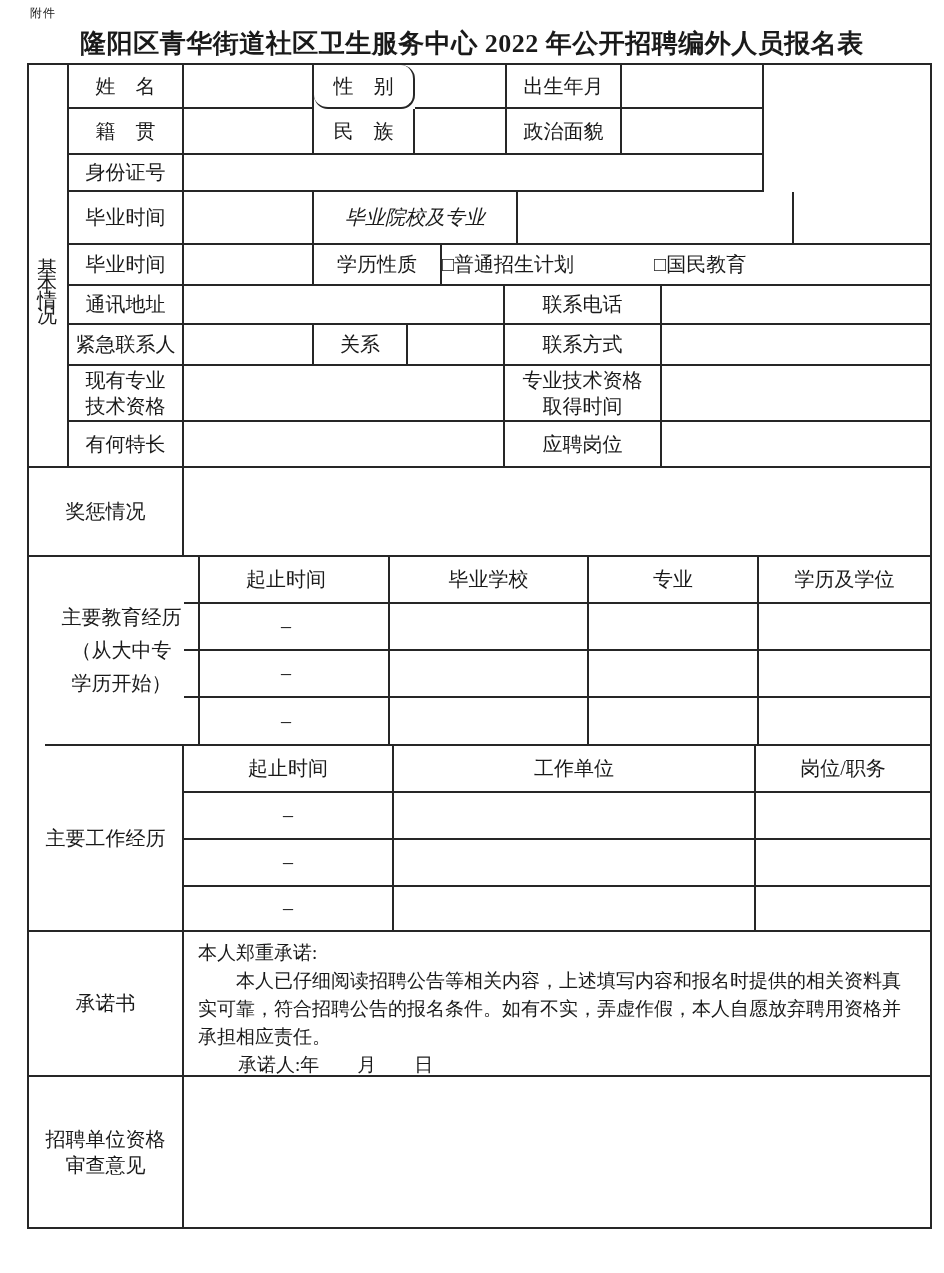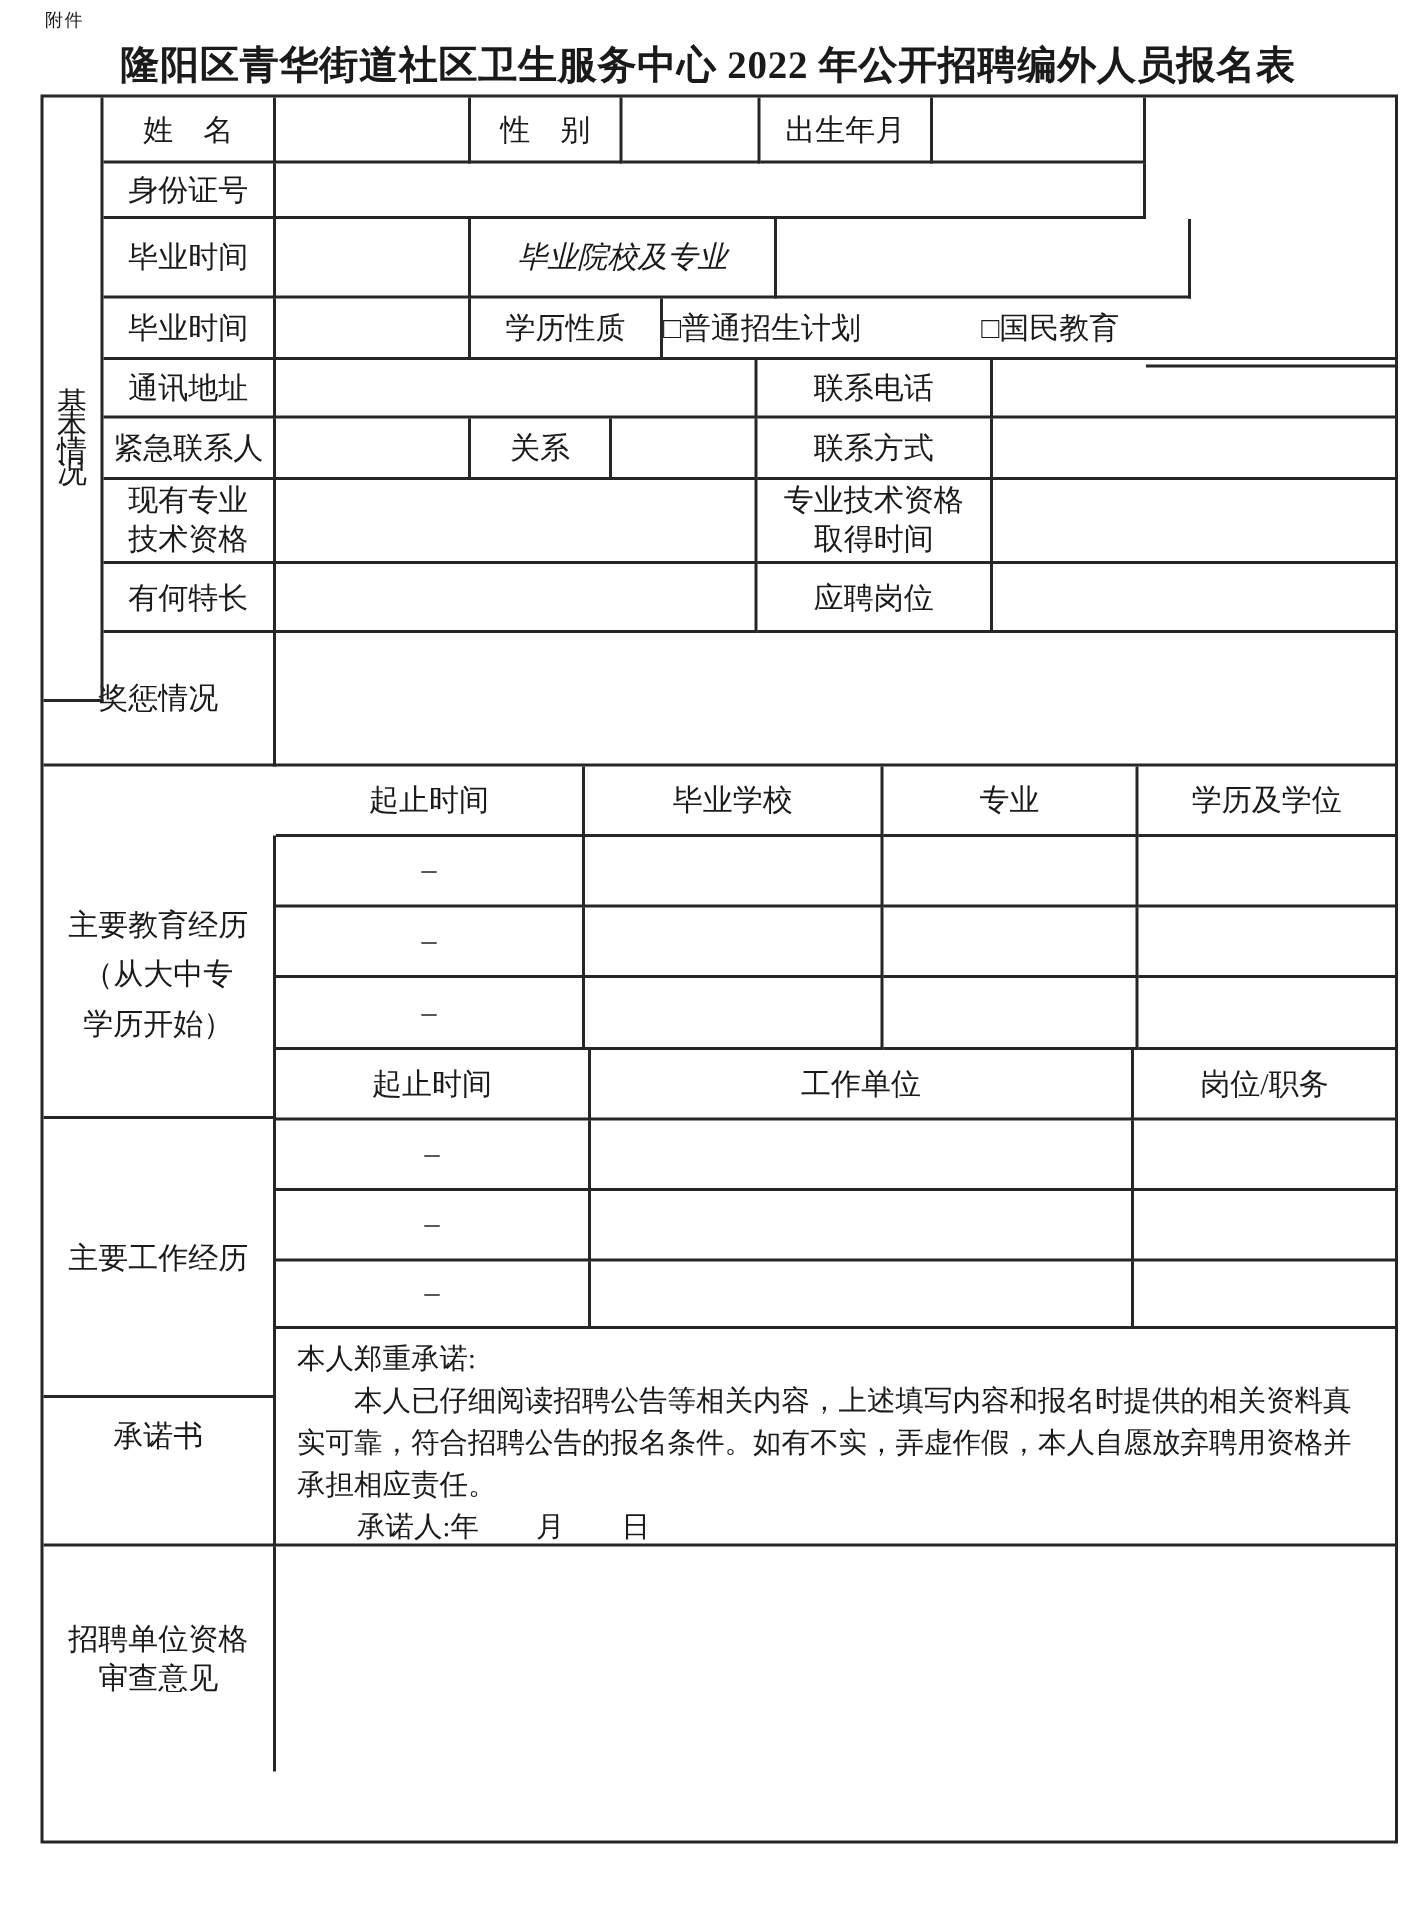--- a/index.html
+++ b/index.html
@@ -61,38 +61,46 @@
 
   <div class="attach">附件</div>
   <div class="title">隆阳区青华街道社区卫生服务中心 2022 年公开招聘编外人员报名表</div>
 
   <div class="tbl">
 
     <div class="abs brd" style="left:0;top:0;width:40px;height:403px;">
       <span class="vtext">基本情况</span>
     </div>
     <div class="abs photo" style="left:735px;top:0;width:166px;height:180px;"></div>
-    <div class="abs brd seclabel" style="left:0;top:492px;width:155px;height:189px;">
+    <div class="abs brd seclabel" style="left:16px;top:492px;width:155px;height:189px;">
       <span>主要教育经历</span>
       <span>（从大中专</span>
       <span>学历开始）</span>
     </div>
     <div class="abs brd" style="left:0;top:681px;width:155px;height:186px;">
       <span>主要工作经历</span>
     </div>
 
     <div class="row ml40" style="height:44px;">
       <div class="c" style="width:115px;">姓　名</div>
       <div class="c" style="width:130px;"></div>
-      <div class="c" style="width:101px;">性　别</div>
+      <div class="c" style="width:101px;border-radius:14px;">性　别</div>
       <div class="c" style="width:92px;"></div>
       <div class="c" style="width:115px;">出生年月</div>
       <div class="c" style="width:142px;"></div>
     </div>
 
+    <div class="row ml40" style="height:46px;">
+      <div class="c" style="width:115px;">籍　贯</div>
+      <div class="c" style="width:130px;"></div>
+      <div class="c" style="width:101px;">民　族</div>
+      <div class="c" style="width:92px;"></div>
+      <div class="c" style="width:115px;">政治面貌</div>
+      <div class="c" style="width:142px;"></div>
+    </div>
 
     <div class="row ml40" style="height:37px;">
       <div class="c" style="width:115px;">身份证号</div>
       <div class="c" style="width:580px;"></div>
     </div>
 
     <div class="row ml40" style="height:53px;">
       <div class="c" style="width:115px;">毕业时间</div>
       <div class="c" style="width:130px;"></div>
       <div class="c" style="width:204px;font-style:italic;">毕业院校及专业</div>

